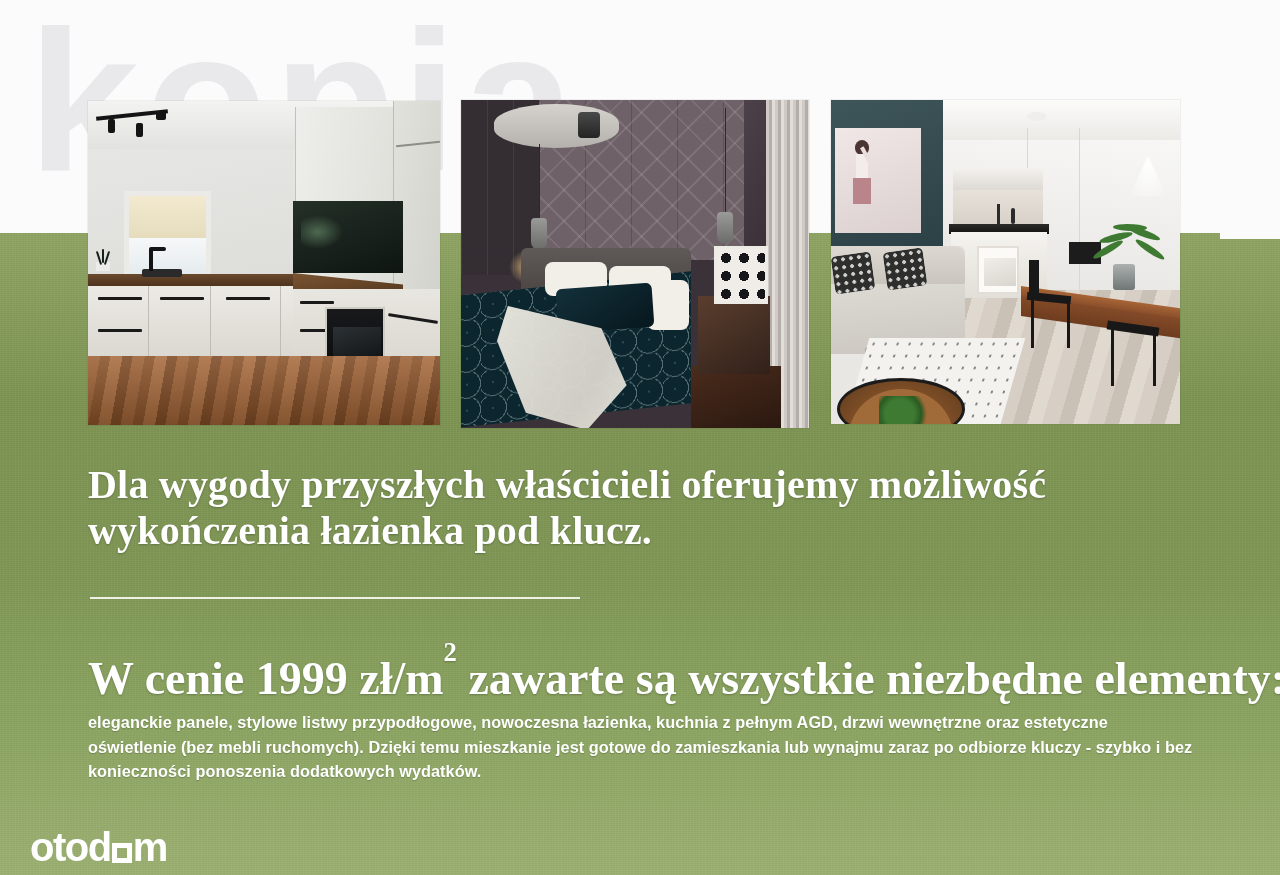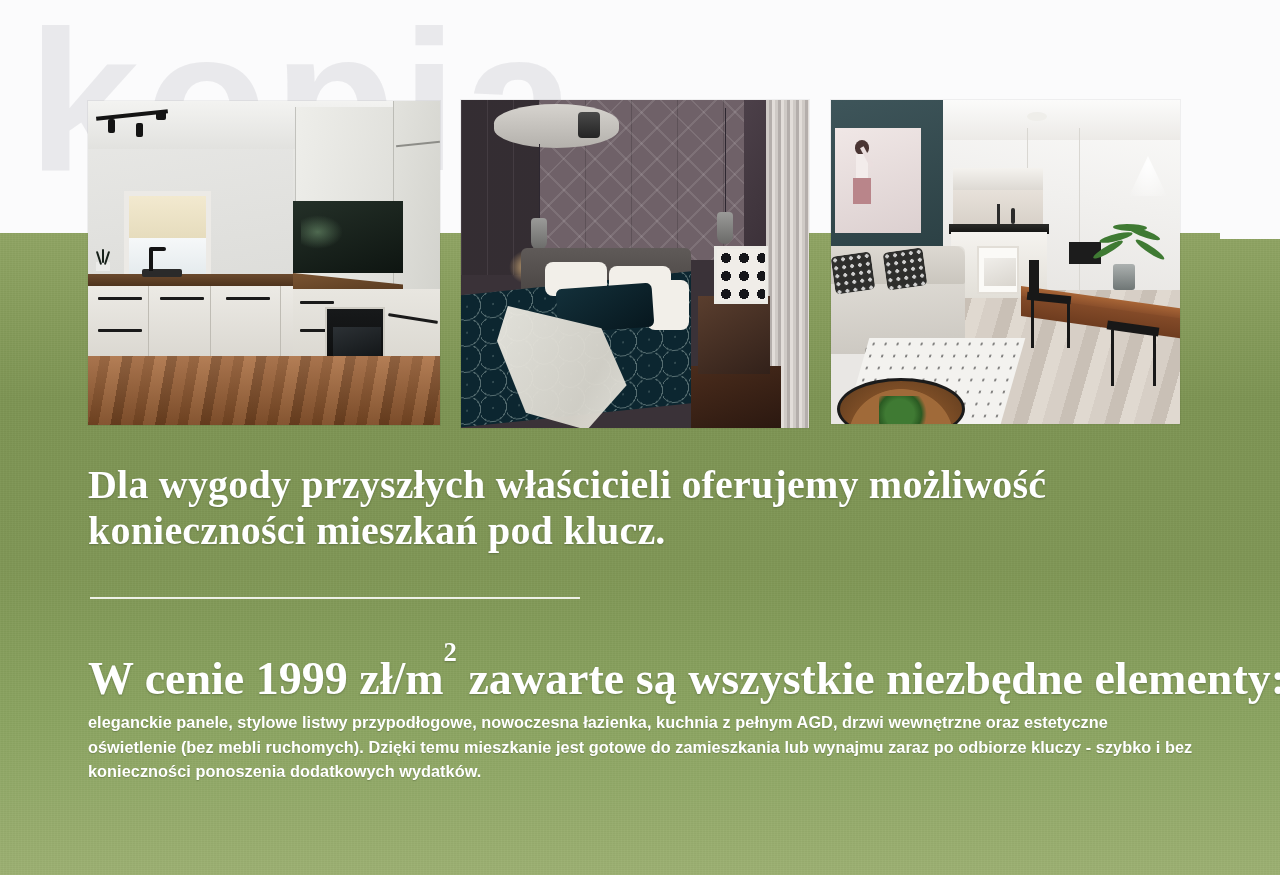--- a/index.html
+++ b/index.html
@@ -464,22 +464,27 @@
       <div class="l-plant-leaves">
         <div class="l-leaf" style="left:2px; top:28px; transform:rotate(-28deg);"></div>
         <div class="l-leaf" style="left:10px; top:16px; transform:rotate(-12deg);"></div>
         <div class="l-leaf" style="left:24px; top:6px; transform:rotate(4deg);"></div>
         <div class="l-leaf" style="left:38px; top:12px; transform:rotate(22deg);"></div>
         <div class="l-leaf" style="left:44px; top:28px; transform:rotate(36deg);"></div>
       </div>
     </div>
   </div>
 
-  <div class="headline">Dla wygody przyszłych właścicieli oferujemy możliwość konieczności mieszkań pod klucz.</div>
+  <div class="headline">Dla wygody przyszłych właścicieli oferujemy możliwość wykończenia łazienka pod klucz.</div>
 
   <div class="divider"></div>
 
   <div class="price-line"><span>W cenie </span><span>1999</span><span> zł/m</span><sup>2</sup><span> zawarte są wszystkie niezbędne elementy:</span></div>
 
   <div class="body-copy">eleganckie panele, stylowe listwy przypodłogowe, nowoczesna łazienka, kuchnia z pełnym AGD, drzwi wewnętrzne oraz estetyczne oświetlenie (bez mebli ruchomych). Dzięki temu mieszkanie jest gotowe do zamieszkania lub wynajmu zaraz po odbiorze kluczy - szybko i bez konieczności ponoszenia dodatkowych wydatków.</div>
 
+  <div class="logo">
+    <span class="logo-text">otod</span>
+    <span class="logo-sq"></span>
+    <span class="logo-text">m</span>
+  </div>
 
 </div>
 
 </body></html>

